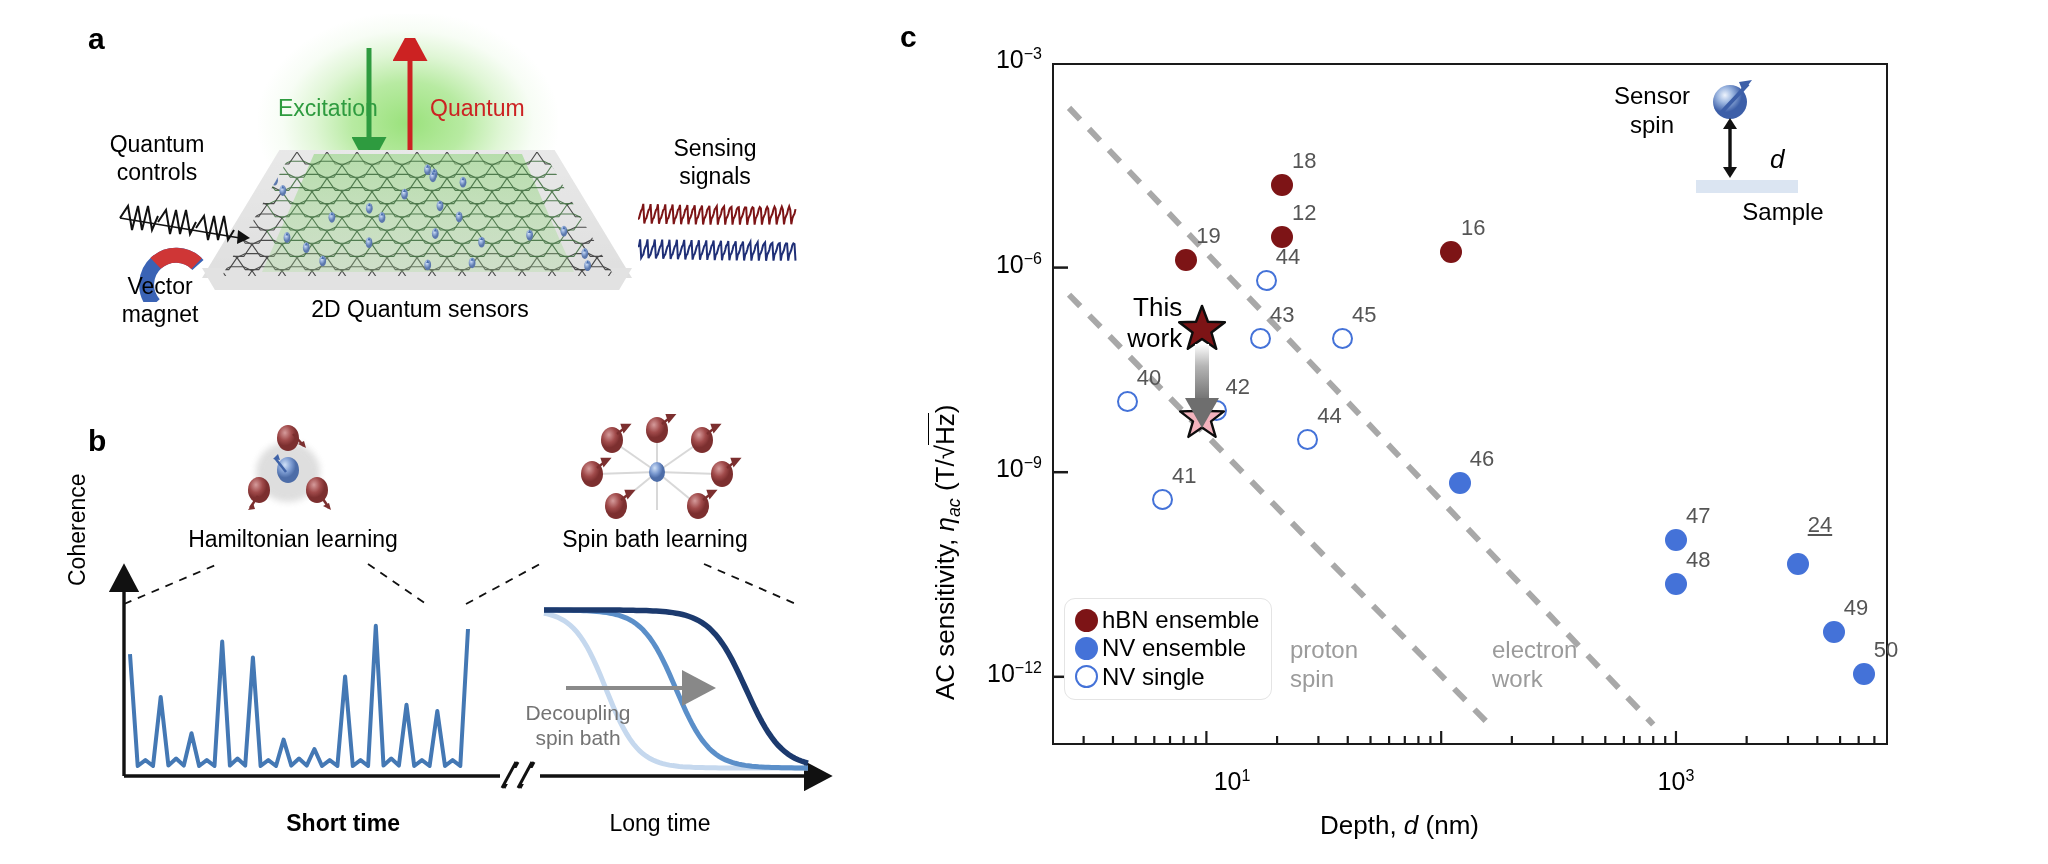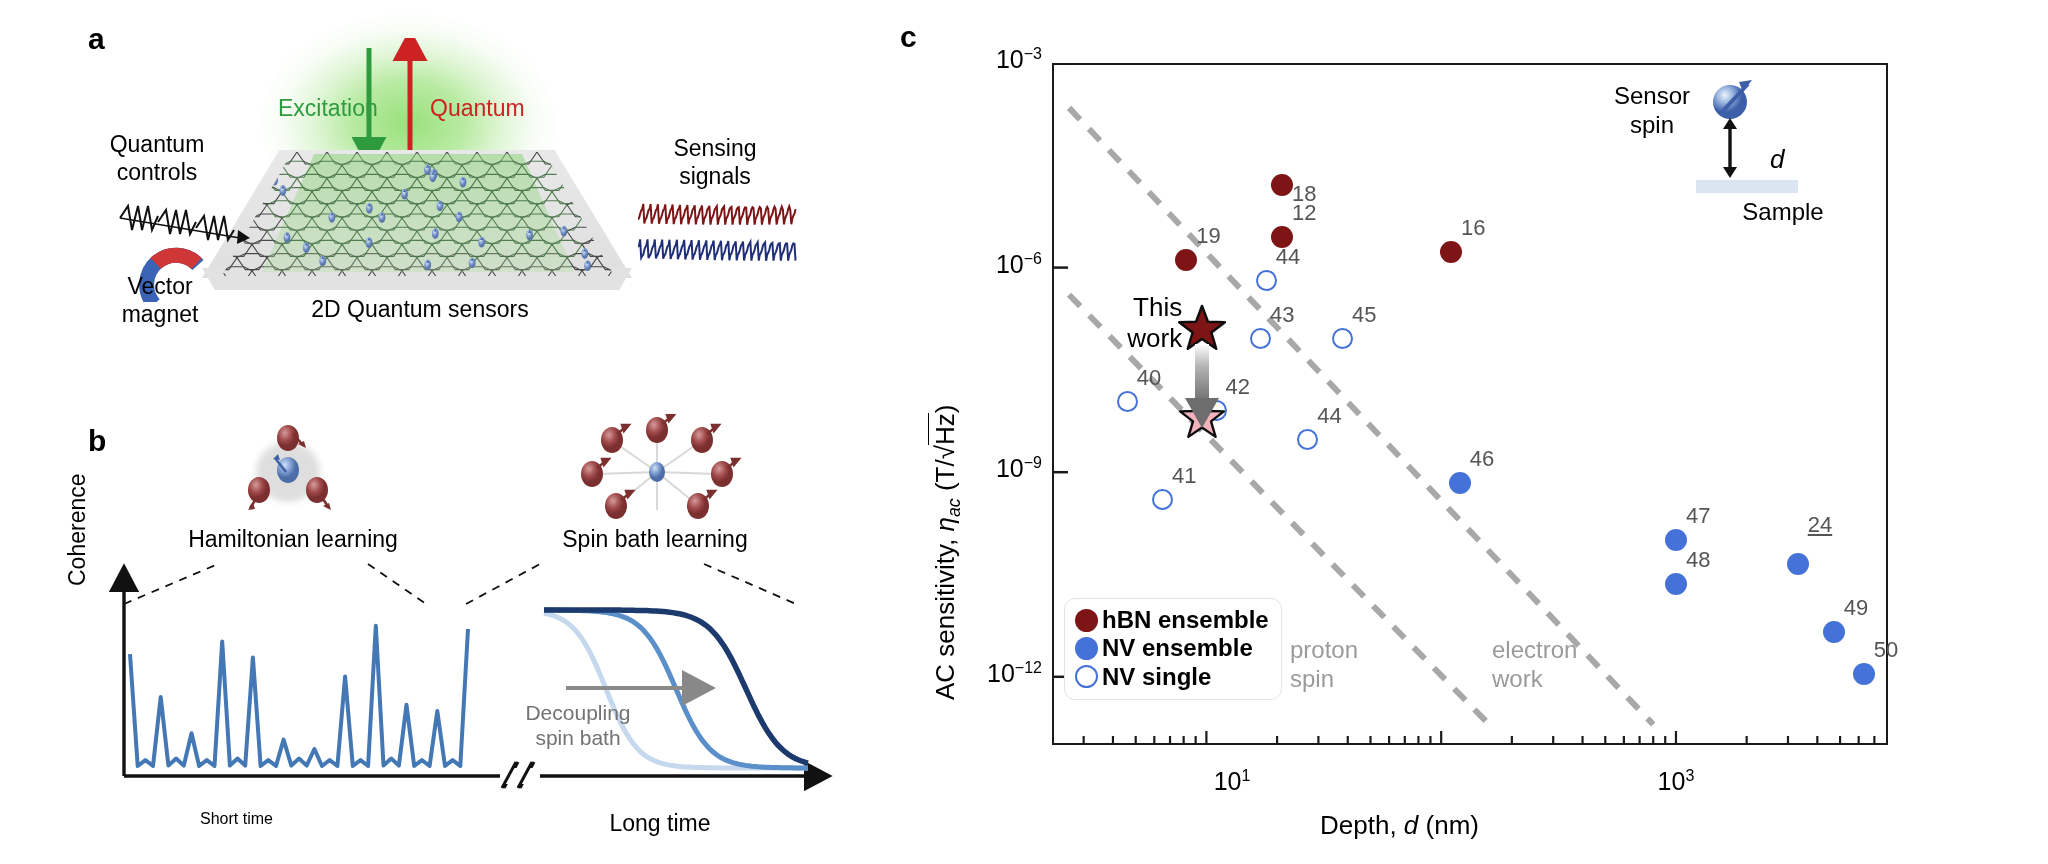--- a/index.html
+++ b/index.html
@@ -31,40 +31,40 @@
   .qc-label{position:absolute;left:82px;top:130px;font-size:23px;width:150px;text-align:center;line-height:1.22;}
   .vm-label{position:absolute;left:100px;top:272px;font-size:23px;width:120px;text-align:center;line-height:1.22;}
   .ss-label{position:absolute;left:640px;top:134px;font-size:23px;width:150px;text-align:center;line-height:1.22;}
   .a-caption{position:absolute;left:255px;top:296px;width:330px;text-align:center;font-size:23px;}
 
   
   #panel-b{position:absolute;left:0;top:400px;width:900px;height:464px;}
   .b-sub{position:absolute;font-size:23px;text-align:center;}
   .b-ax-y{position:absolute;left:64px;top:186px;font-size:23px;
         transform:rotate(-90deg);transform-origin:left top;white-space:nowrap;}
-  .b-ax-x1{position:absolute;left:200px;top:410px;font-size:16px;width:200px;text-align:left;}
+  .b-ax-x1{position:absolute;left:200px;top:410px;font-size:23px;width:200px;text-align:right;font-weight:bold;}
   .b-ax-x2{position:absolute;left:560px;top:410px;font-size:23px;width:200px;text-align:center;}
   .b-dec{position:absolute;left:508px;top:300px;font-size:21px;color:#737373;width:140px;
         text-align:center;line-height:1.2;}
 
   
   #panel-c{position:absolute;left:900px;top:0;width:1148px;height:864px;}
   .c-frame{position:absolute;left:152px;top:63px;width:836px;height:682px;
         border:2.5px solid #1a1a1a;box-sizing:border-box;background:#fff;}
   .ytick-lab{position:absolute;right:0;font-size:25px;text-align:right;white-space:nowrap;}
   .xtick-lab{position:absolute;font-size:25px;text-align:center;white-space:nowrap;}
   .ylabel{position:absolute;font-size:26px;white-space:nowrap;
         transform:rotate(-90deg);transform-origin:left top;}
   .xlabel{position:absolute;font-size:26px;white-space:nowrap;}
   .pt{position:absolute;border-radius:50%;box-sizing:border-box;}
   .pt-lab{position:absolute;font-size:22px;color:#555;white-space:nowrap;}
   .guide-lab{position:absolute;font-size:24px;color:#9b9b9b;line-height:1.2;text-align:left;}
   .legend{position:absolute;border:1.5px solid #e4e4e4;border-radius:11px;
         background:#fff;padding:7px 12px 8px 10px;}
-  .legend-row{display:flex;align-items:center;gap:4px;font-size:24px;line-height:1.18;white-space:nowrap;font-weight:bold;}
+  .legend-row{display:flex;align-items:center;gap:4px;font-size:24px;line-height:1.18;white-space:nowrap;}
   .legend-dot{width:23px;height:23px;border-radius:50%;flex:none;box-sizing:border-box;}
   .inset{position:absolute;}
   .inset-t{position:absolute;font-size:24px;text-align:center;line-height:1.2;}
   sup{font-size:.64em;vertical-align:super;}
   .ital{font-style:italic;}
 </style>
 </head>
 <body>
 
 <div id="panel-a">
@@ -588,21 +588,21 @@
       <line x1="788.0751896127251" y1="682" x2="788.0751896127251" y2="691" stroke="#1a1a1a" stroke-width="2.2"></line>
       <line x1="806.6659525242487" y1="682" x2="806.6659525242487" y2="673" stroke="#1a1a1a" stroke-width="2.2"></line>
       <line x1="806.6659525242487" y1="682" x2="806.6659525242487" y2="691" stroke="#1a1a1a" stroke-width="2.2"></line>
       <line x1="822.3842186015694" y1="682" x2="822.3842186015694" y2="673" stroke="#1a1a1a" stroke-width="2.2"></line>
       <line x1="822.3842186015694" y1="682" x2="822.3842186015694" y2="691" stroke="#1a1a1a" stroke-width="2.2"></line>
       <line x1="836" y1="682" x2="836" y2="673" stroke="#1a1a1a" stroke-width="2.2"></line>
       <line x1="836" y1="682" x2="836" y2="691" stroke="#1a1a1a" stroke-width="2.2"></line>
     </svg>
   <div id="c-points">
       <div class="pt" style="left: 371.044px; top: 174.479px; width: 22px; height: 22px; background: rgb(125, 20, 22);"></div>
-      <div class="pt-lab" style="left: 392.044px; top: 148.479px; margin-top: 33px;">18</div>
+      <div class="pt-lab" style="left: 392.044px; top: 148.479px;">18</div>
       <div class="pt" style="left: 371.044px; top: 226.104px; width: 22px; height: 22px; background: rgb(125, 20, 22);"></div>
       <div class="pt-lab" style="left: 392.044px; top: 200.104px;">12</div>
       <div class="pt" style="left: 539.897px; top: 240.883px; width: 22px; height: 22px; background: rgb(125, 20, 22);"></div>
       <div class="pt-lab" style="left: 560.897px; top: 214.883px;">16</div>
       <div class="pt" style="left: 275.155px; top: 248.829px; width: 22px; height: 22px; background: rgb(125, 20, 22);"></div>
       <div class="pt-lab" style="left: 296.155px; top: 222.829px;">19</div>
       <div class="pt" style="left: 548.769px; top: 471.764px; width: 22px; height: 22px; background: rgb(68, 114, 216);"></div>
       <div class="pt-lab" style="left: 569.769px; top: 445.764px;">46</div>
       <div class="pt" style="left: 764.966px; top: 529.4px; width: 22px; height: 22px; background: rgb(68, 114, 216);"></div>
       <div class="pt-lab" style="left: 785.966px; top: 503.4px;">47</div>

